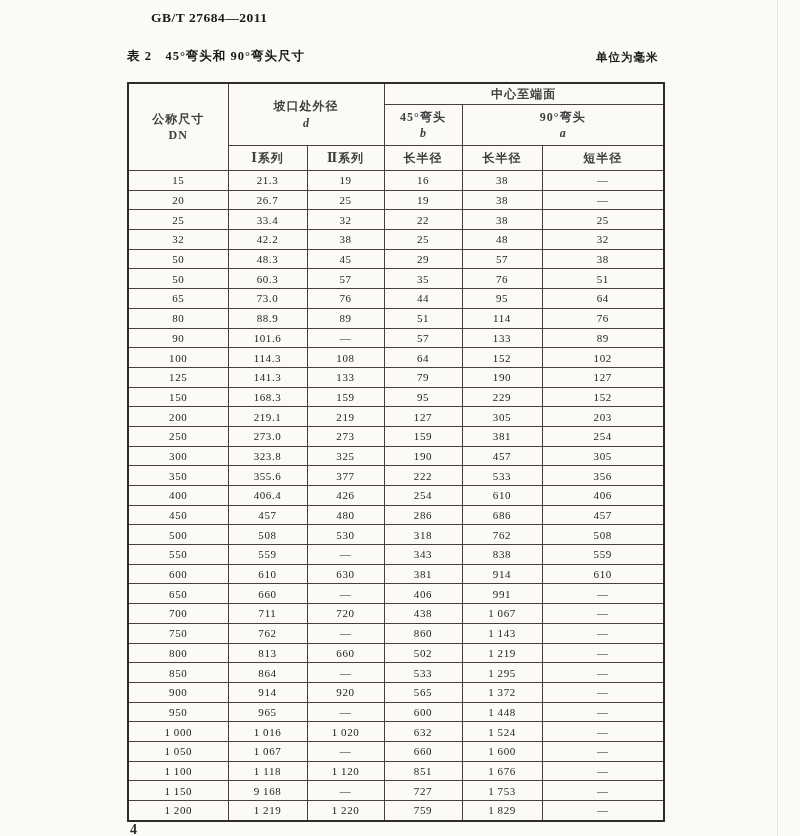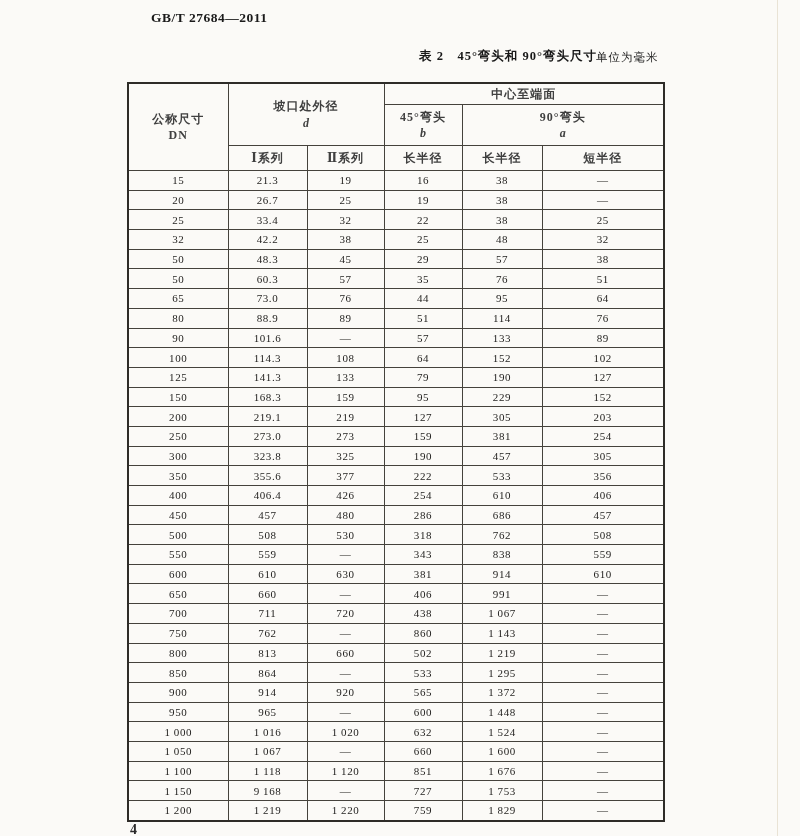--- a/index.html
+++ b/index.html
@@ -23,32 +23,32 @@
     font-weight: bold;
     letter-spacing: 0.5px;
     color: #1a1a1a;
     margin-left: 27px;
   }
   .caption {
     position: absolute;
     left: 127px;
     width: 470px;
     top: 48px;
-    text-align: right;
+    text-align: left;
     font-size: 12.5px;
     font-weight: bold;
     letter-spacing: 1px;
     color: #181818;
   }
   .unit-note {
     position: absolute;
     left: 596px;
     top: 50px;
     font-size: 11.5px;
-    font-weight: normal;
+    font-weight: bold;
     letter-spacing: 1px;
     color: #1a1a1a;
   }
   table.dim-table {
     position: absolute;
     left: 127px;
     top: 82px;
     width: 536px;
     border-collapse: collapse;
     table-layout: fixed;

